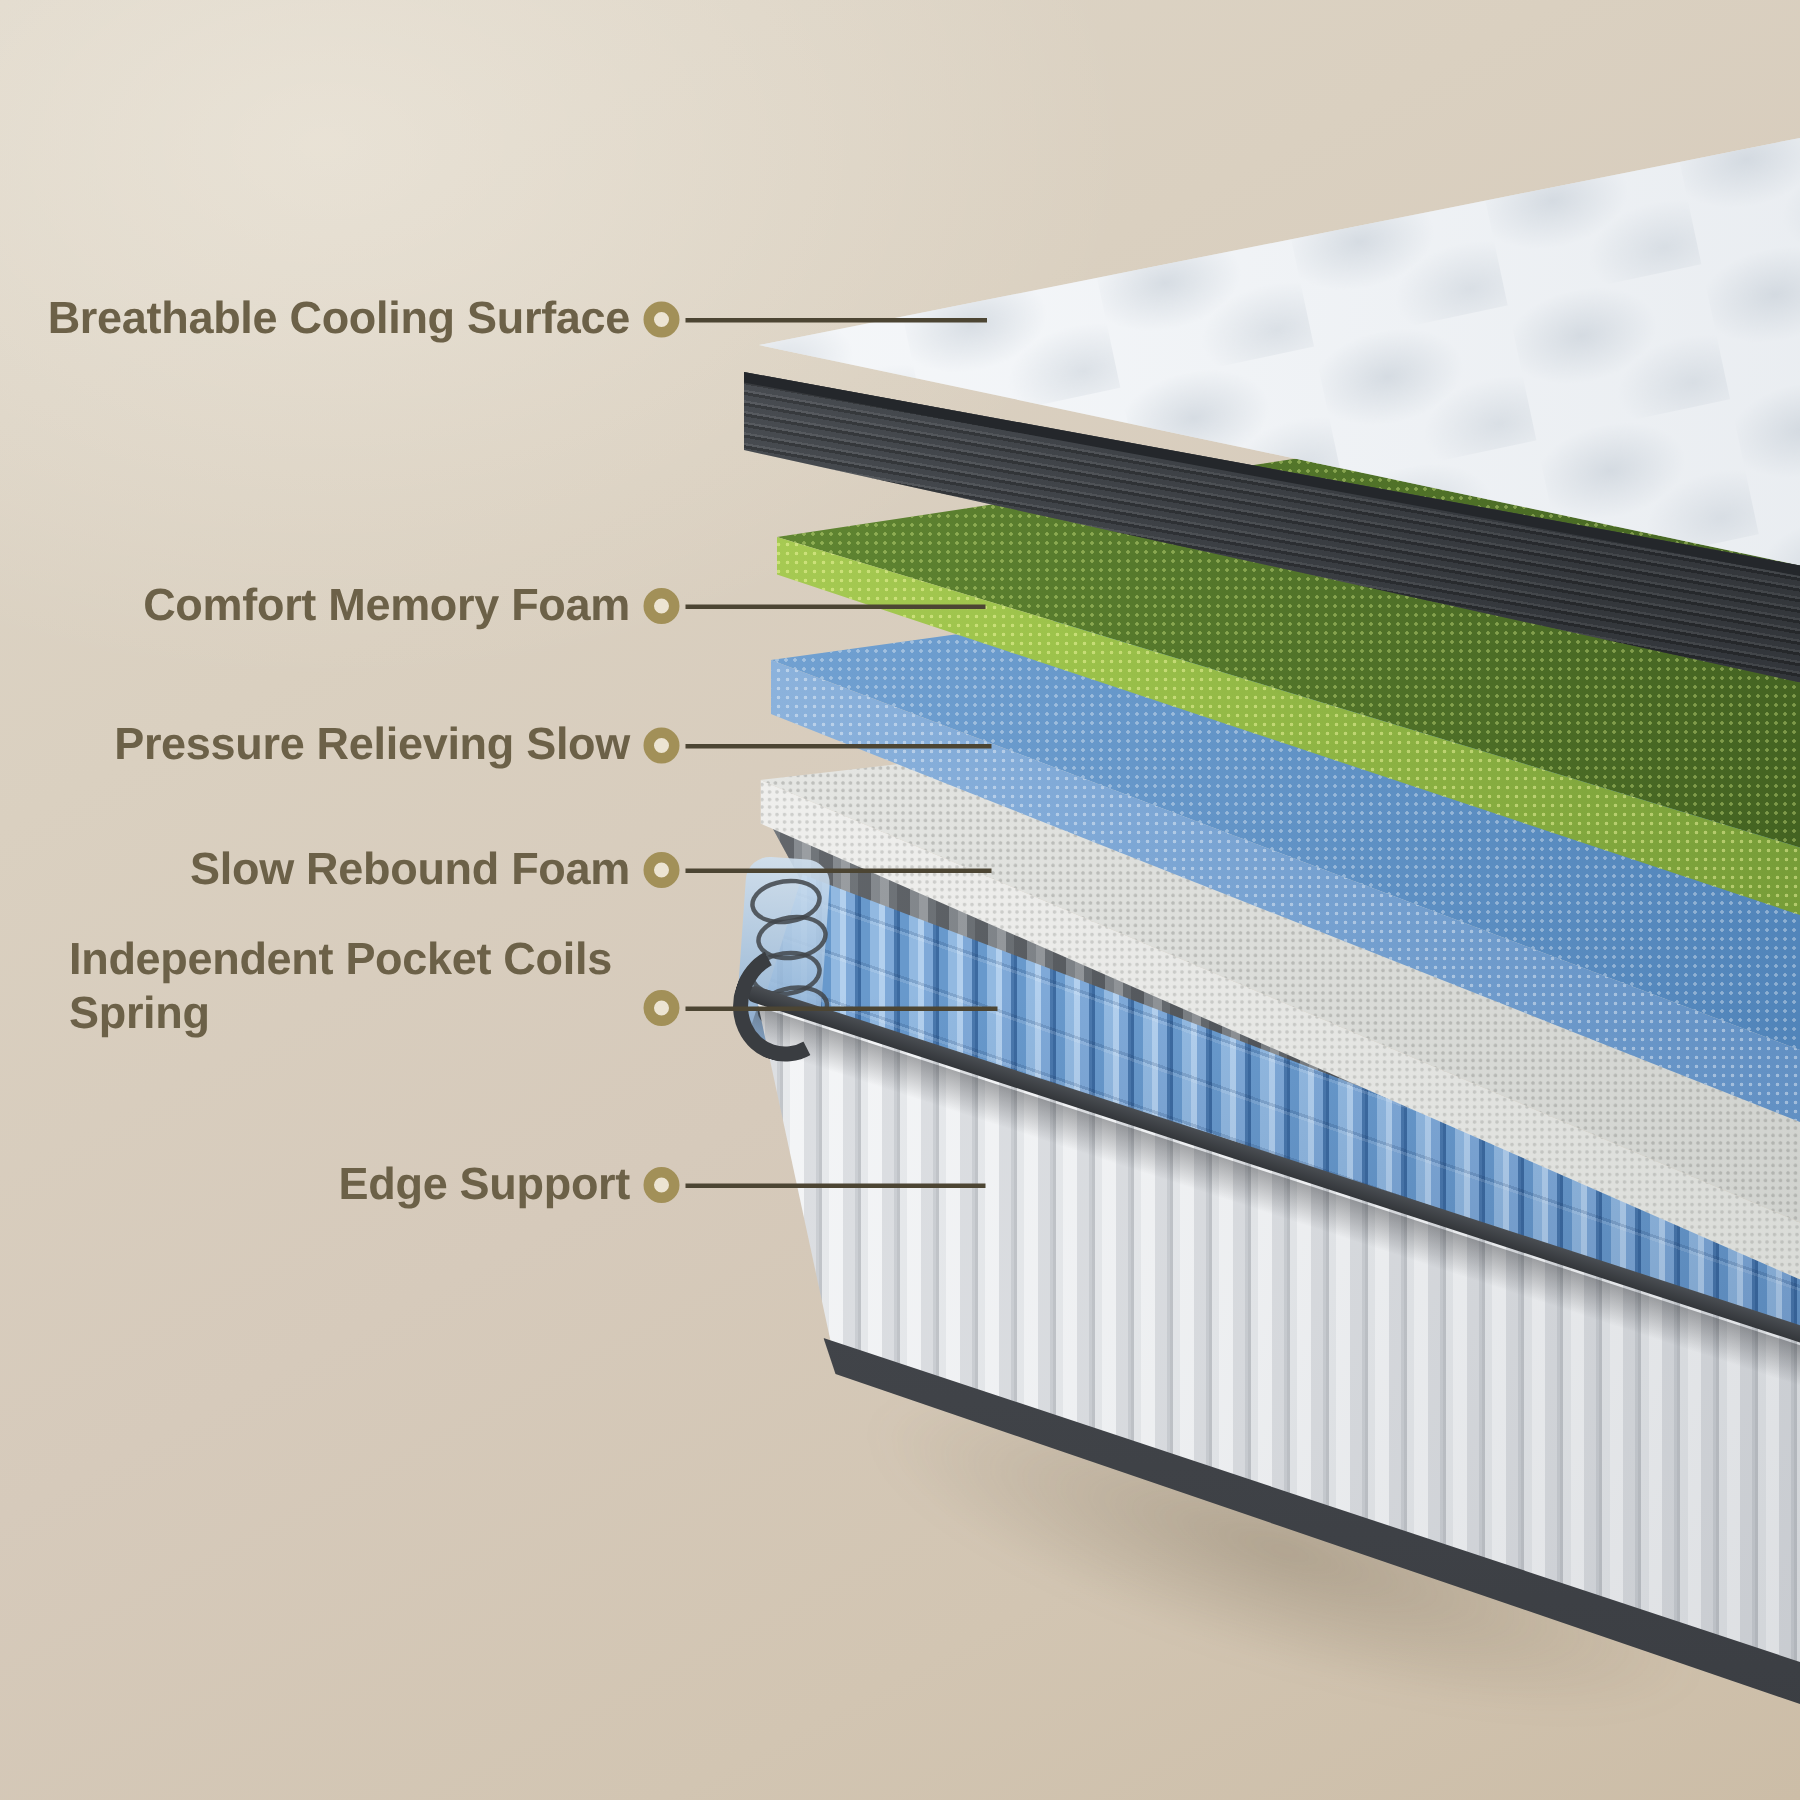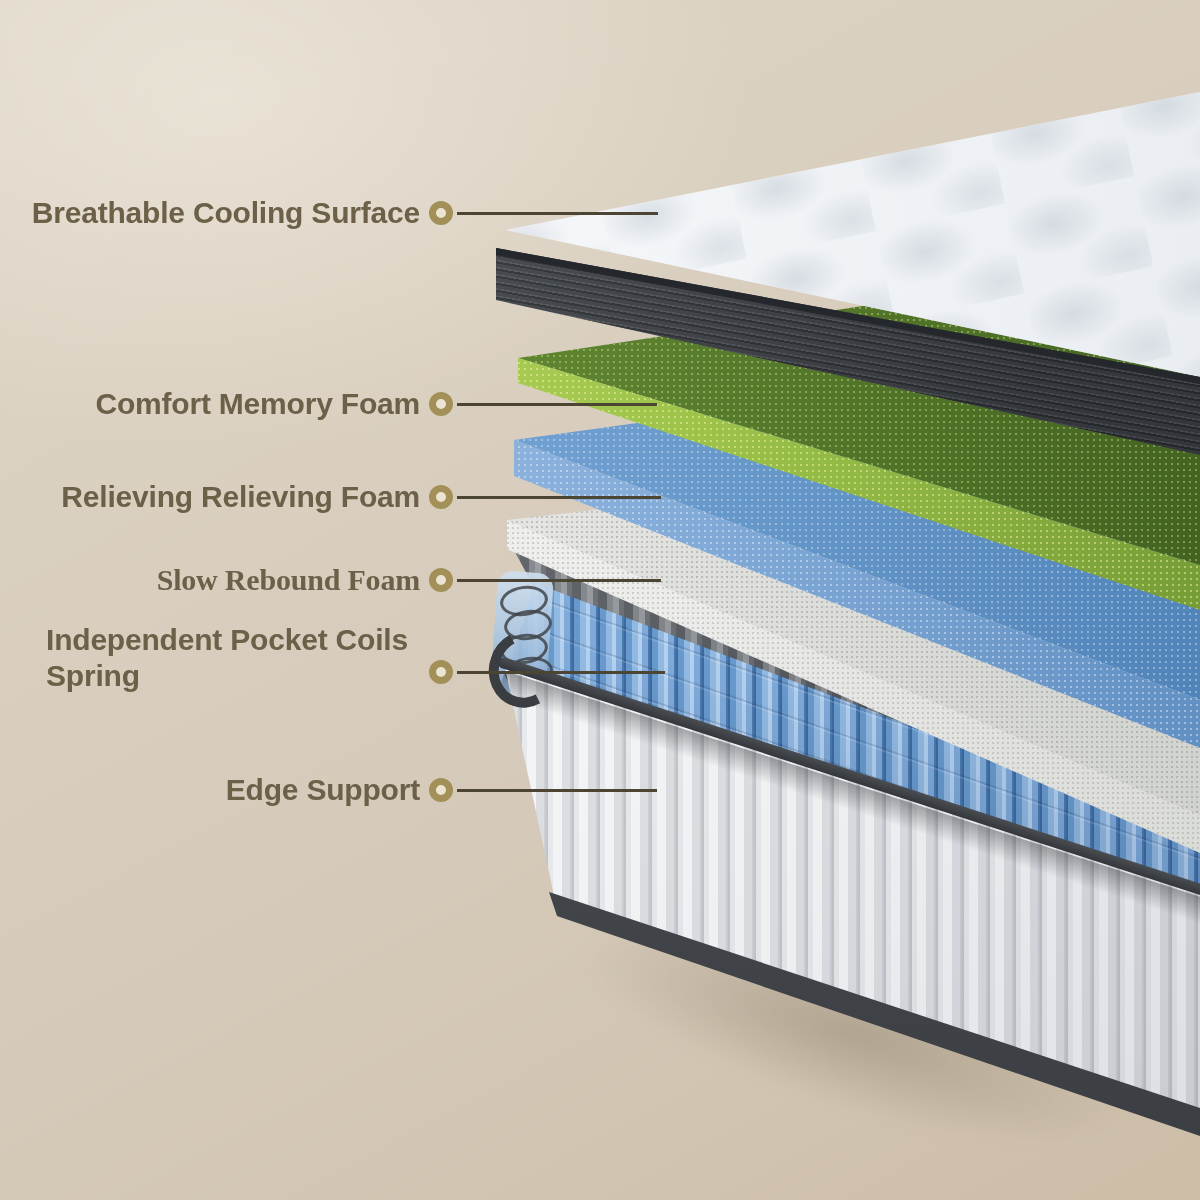--- a/index.html
+++ b/index.html
@@ -144,21 +144,21 @@
   }
   .label-text.wrap{left:46px;right:auto;width:400px;white-space:normal;text-align:left;}
   .ring{
     position:absolute;left:429px;width:24px;height:24px;box-sizing:border-box;
     border:7px solid #a29058;border-radius:50%;background:#ece4d2;
   }
   .leader{position:absolute;left:457px;height:3px;background:#4c4533;}
   .t1{top:195px;} .g1{top:201px;} .l1{top:212px;width:201px;}
   .t2{top:386px;margin-left:12px;} .g2{top:392px;} .l2{top:403px;width:200px;}
   .t3{top:479px;} .g3{top:485px;} .l3{top:496px;width:204px;}
-  .t4{top:562px;font-family:Liberation Serif, serif;} .g4{top:568px;} .l4{top:579px;width:204px;}
+  .t4{top:562px;} .g4{top:568px;} .l4{top:579px;width:204px;}
   .t5{top:622px;} .g5{top:660px;} .l5{top:671px;width:208px;}
   .t6{top:772px;} .g6{top:778px;} .l6{top:789px;width:200px;}
 </style>
 </head>
 <body>
 
 <div class="stage">
 
   <div class="floor-shadow"></div>
 
@@ -194,21 +194,21 @@
   <div class="face band-top-line"></div>
 
   <div class="label-text t1">Breathable Cooling Surface</div>
   <div class="ring g1"></div>
   <div class="leader l1"></div>
 
   <div class="label-text t2">Comfort Memory Foam</div>
   <div class="ring g2"></div>
   <div class="leader l2"></div>
 
-  <div class="label-text t3">Relieving Relieving Foam</div>
+  <div class="label-text t3">Pressure Relieving Slow</div>
   <div class="ring g3"></div>
   <div class="leader l3"></div>
 
   <div class="label-text t4">Slow Rebound Foam</div>
   <div class="ring g4"></div>
   <div class="leader l4"></div>
 
   <div class="label-text wrap t5">Independent Pocket Coils Spring</div>
   <div class="ring g5"></div>
   <div class="leader l5"></div>

